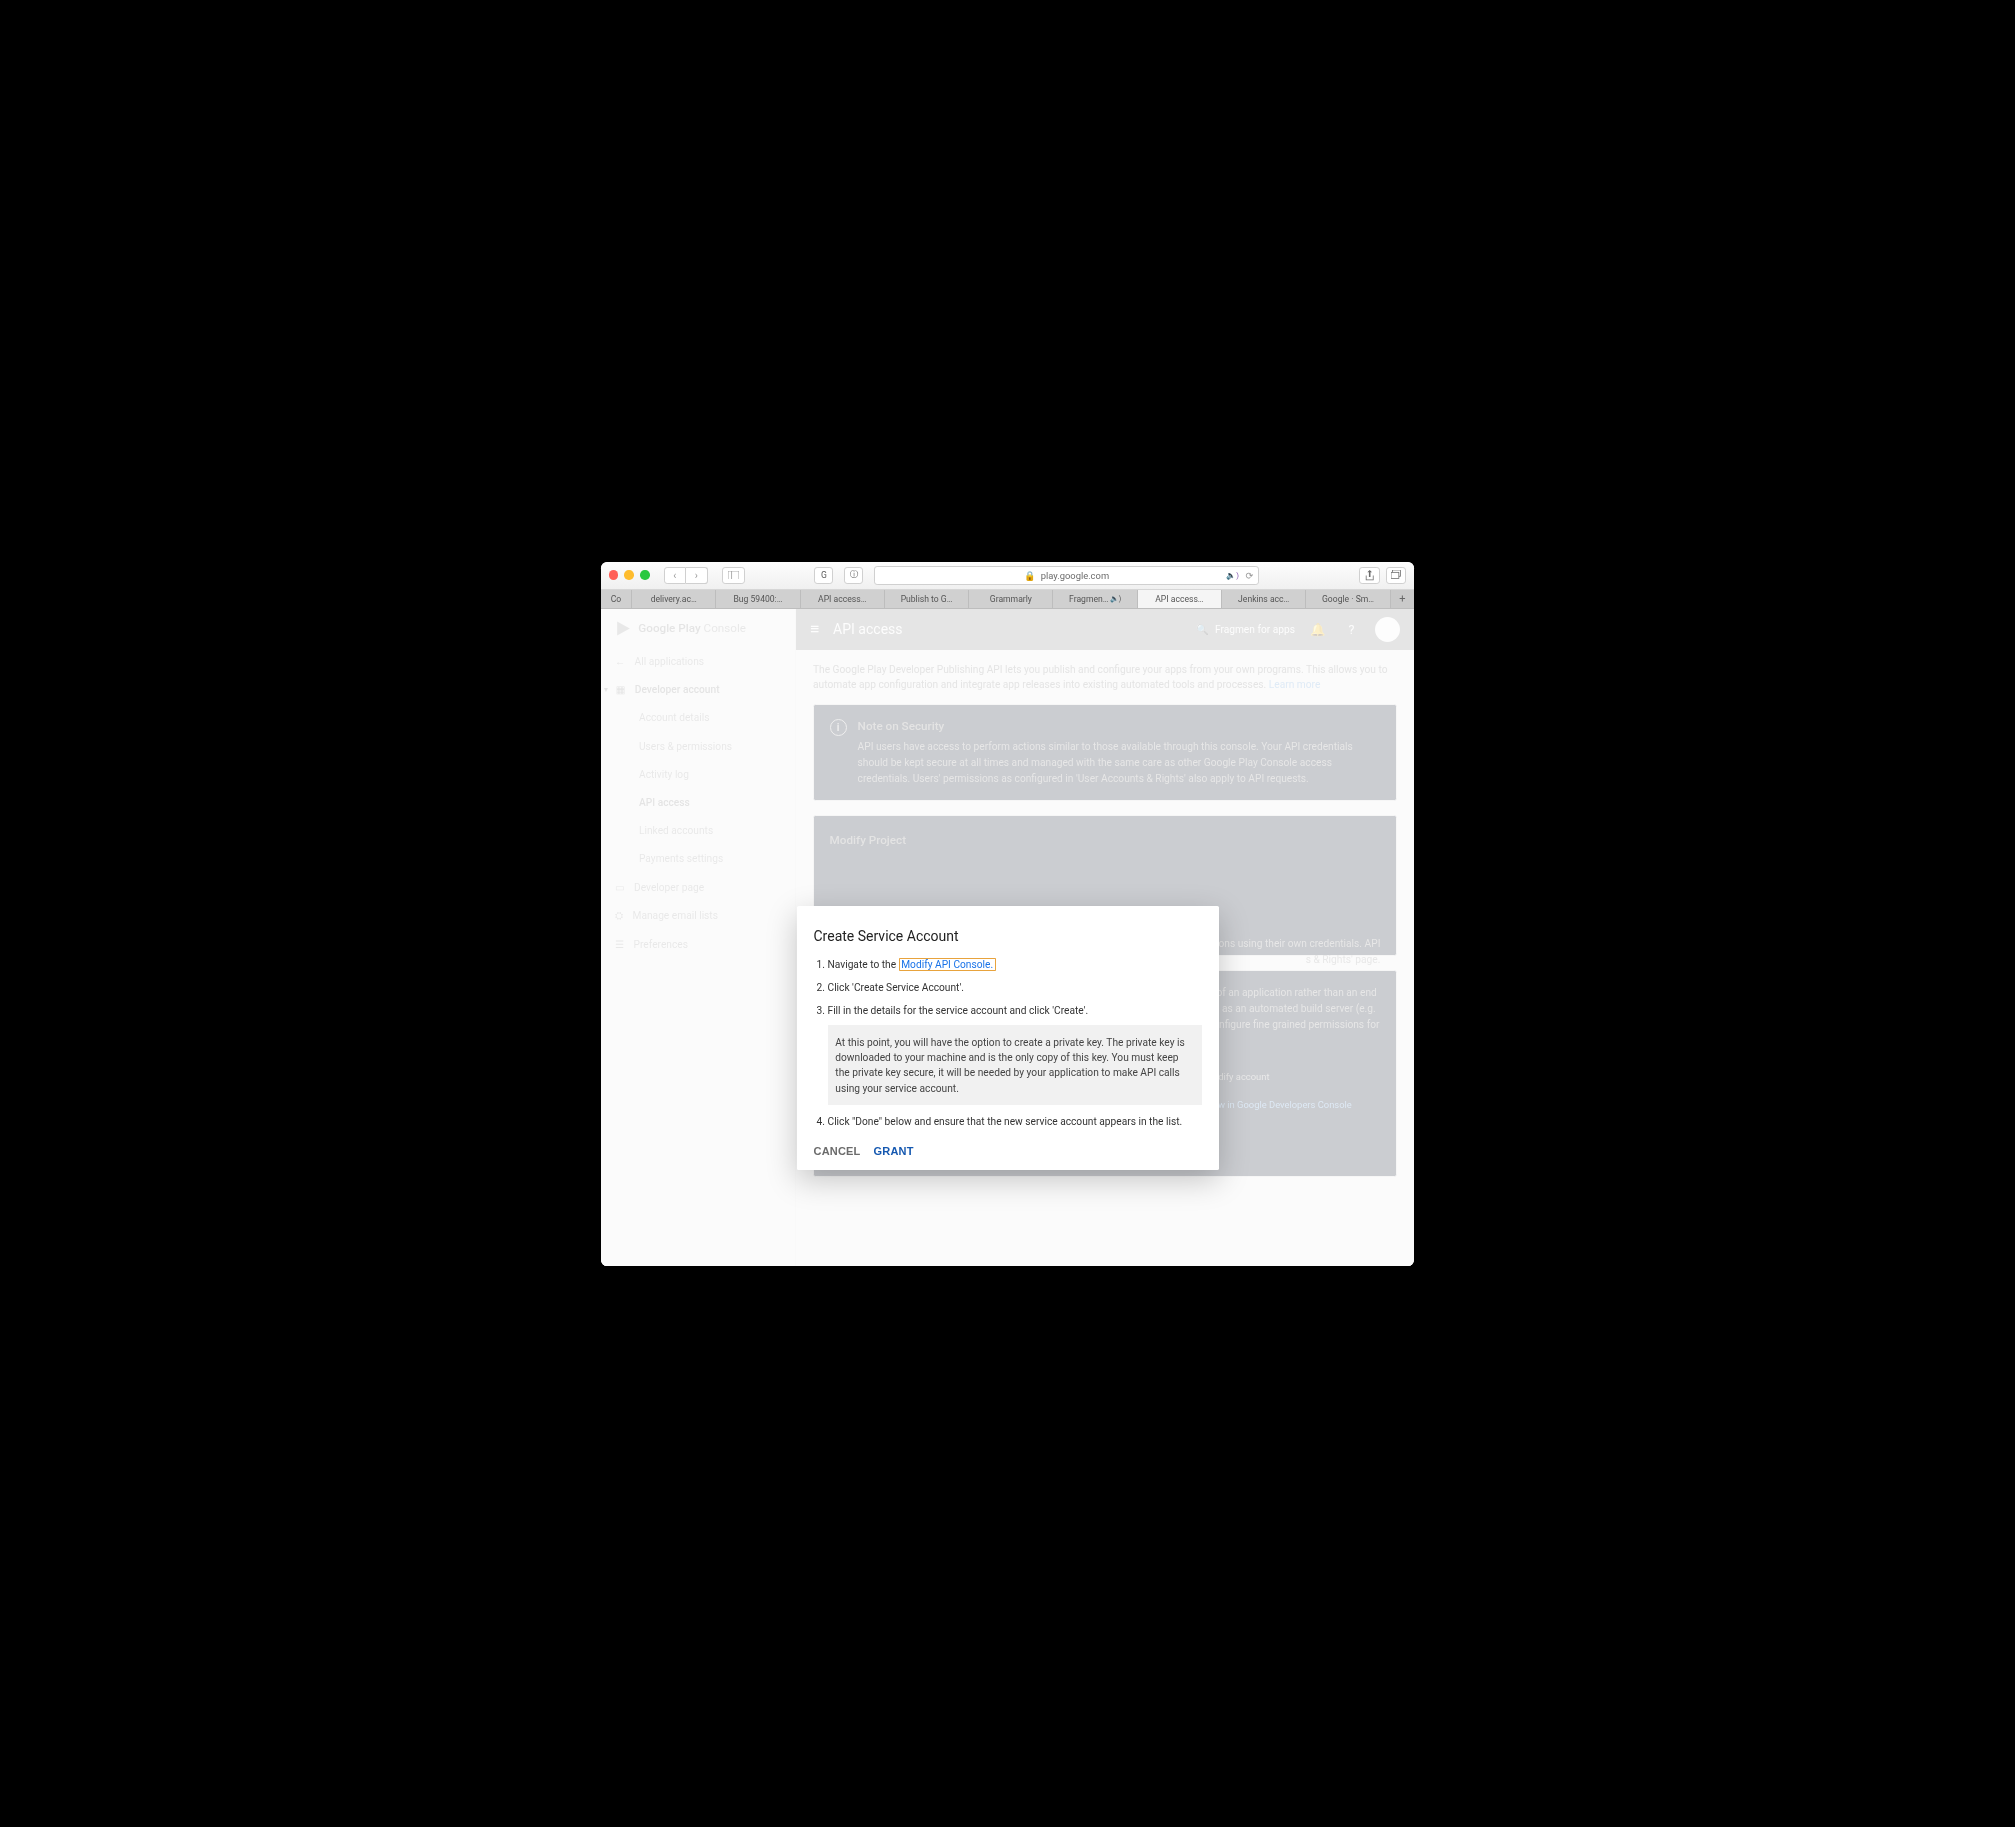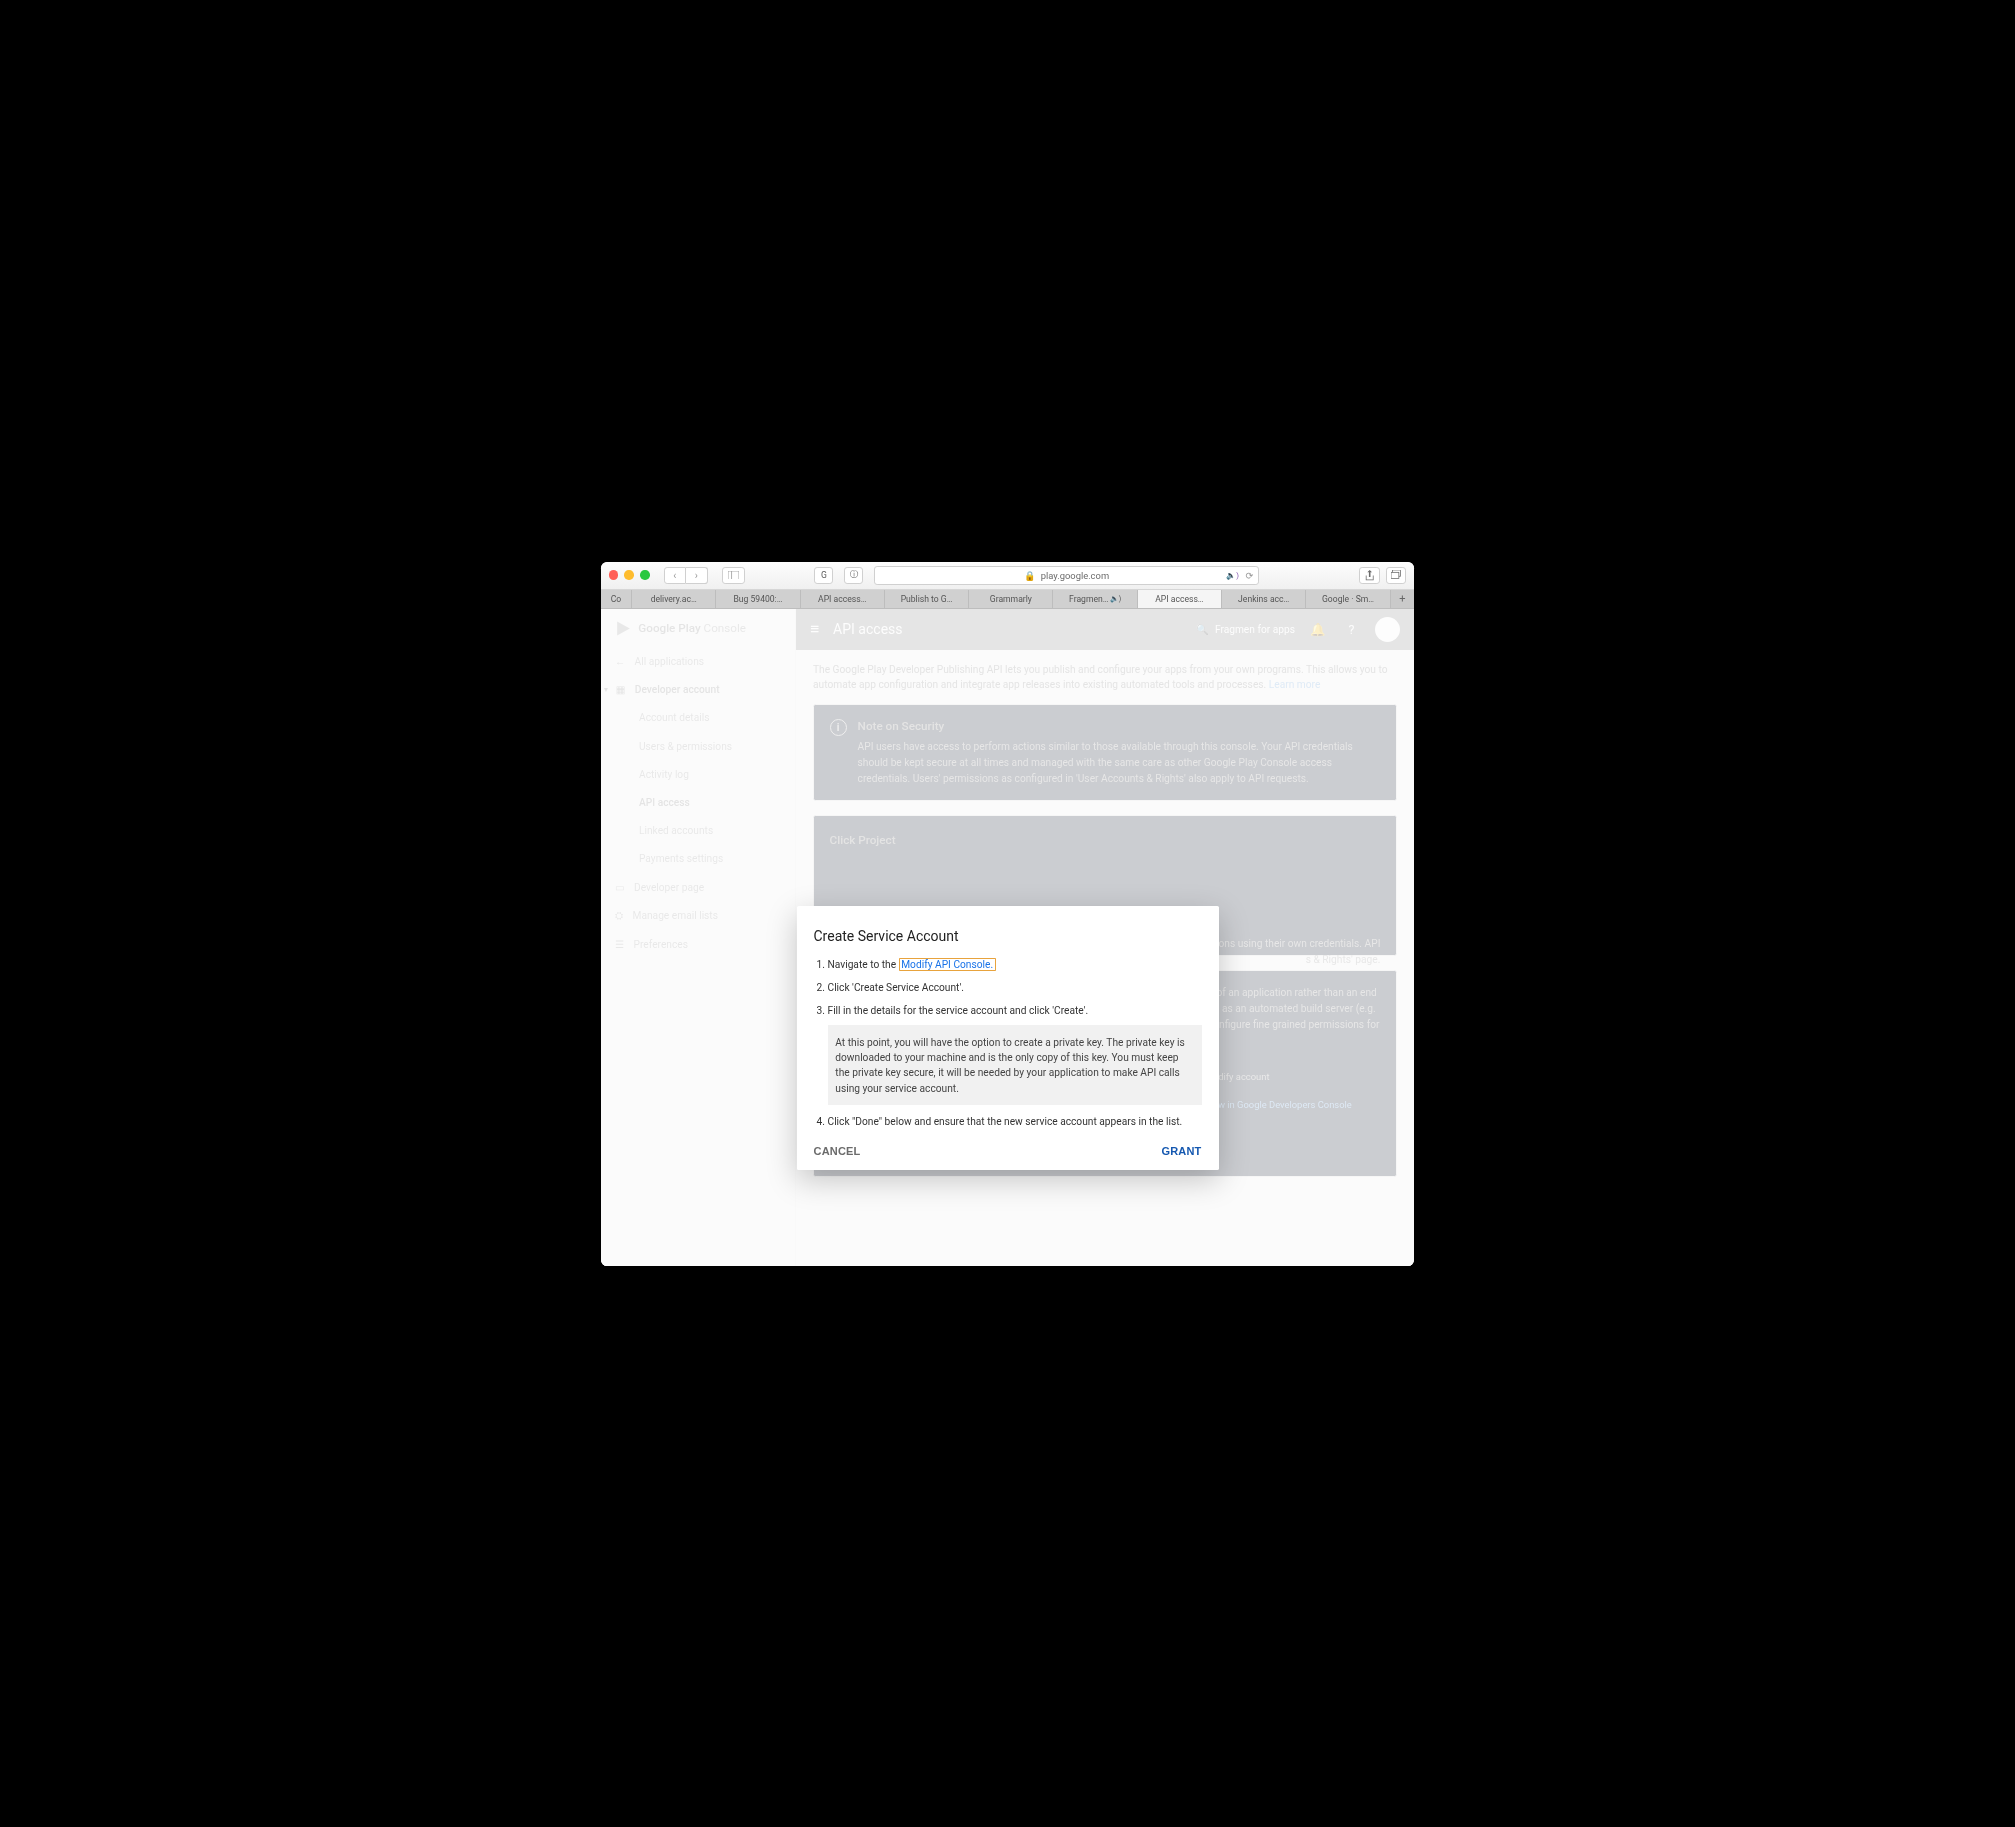--- a/index.html
+++ b/index.html
@@ -64,21 +64,21 @@
 .link2{color:#6fa8e3}
 
 .overlay{position:absolute; inset:0; background:rgba(255,255,255,.55)}
 .modal{position:absolute; left:50%; top:297px; transform:translate(-50%,0); width:422px; background:#fff; border-radius:1.6px; box-shadow:0 9.4px 31px rgba(0,0,0,.22); padding:22px 17px 12.5px}
 .modal h2{font-size:14px; font-weight:400; color:#222; margin-bottom:14px}
 .modal ol{list-style:decimal; padding-left:14px; color:#333; font-size:10.2px}
 .modal ol>li{margin-bottom:8.6px; line-height:1.45}
 .modal a{color:#1a73e8; text-decoration:none}
 .hl{border:1.2px solid #e8a33d; padding:0 1.6px; border-radius:0.8px}
 .callout{background:#f1f1f1; padding:9.4px 7.8px; color:#444; font-size:10.2px; line-height:1.5; margin:6.3px 0 9.4px}
-.modal .actions{display:flex; justify-content:space-between; gap:13px; margin-top:15.6px}
+.modal .actions{display:flex; justify-content:flex-start; gap:13px; margin-top:15.6px}
 .modal .actions button{background:none; border:none; font-size:11px; font-weight:600; cursor:pointer; letter-spacing:0.2px}
 .cancel{color:#6b6b6b}
 .done{color:#1558b0}
 </style>
 </head>
 <body>
 
 <div class="mac-window">
 
   <div class="titlebar">
@@ -227,21 +227,21 @@
             <div class="card">
               <div class="row">
                 <div class="infoicon">i</div>
                 <div>
                   <div class="note-title">Note on Security</div>
                   <div class="note-body">API users have access to perform actions similar to those available through this console. Your API credentials should be kept secure at all times and managed with the same care as other Google Play Console access credentials. Users' permissions as configured in 'User Accounts &amp; Rights' also apply to API requests.</div>
                 </div>
               </div>
             </div>
             <div class="card" style="height:141px">
-              <div class="section-title">Click Project</div>
+              <div class="section-title">Modify Project</div>
               <div style="height:78px"></div>
               <div style="text-align:right; color:#999; font-size:10.2px; line-height:1.55">
                 <div>actions using their own credentials. API</div>
                 <div>s &amp; Rights' page.</div>
               </div>
             </div>
             <div class="card">
               <div class="note-body2">Service accounts allow access to the Google Play Developer Publishing API on behalf of an application rather than an end user. Service accounts are ideal for accessing the API from an unattended server, such as an automated build server (e.g. Jenkins). All actions will be shown as originating from the service account. You can configure fine grained permissions for the service account on the 'User Accounts &amp; Rights' page.</div>
               <table class="tbl">
                 <tbody>

